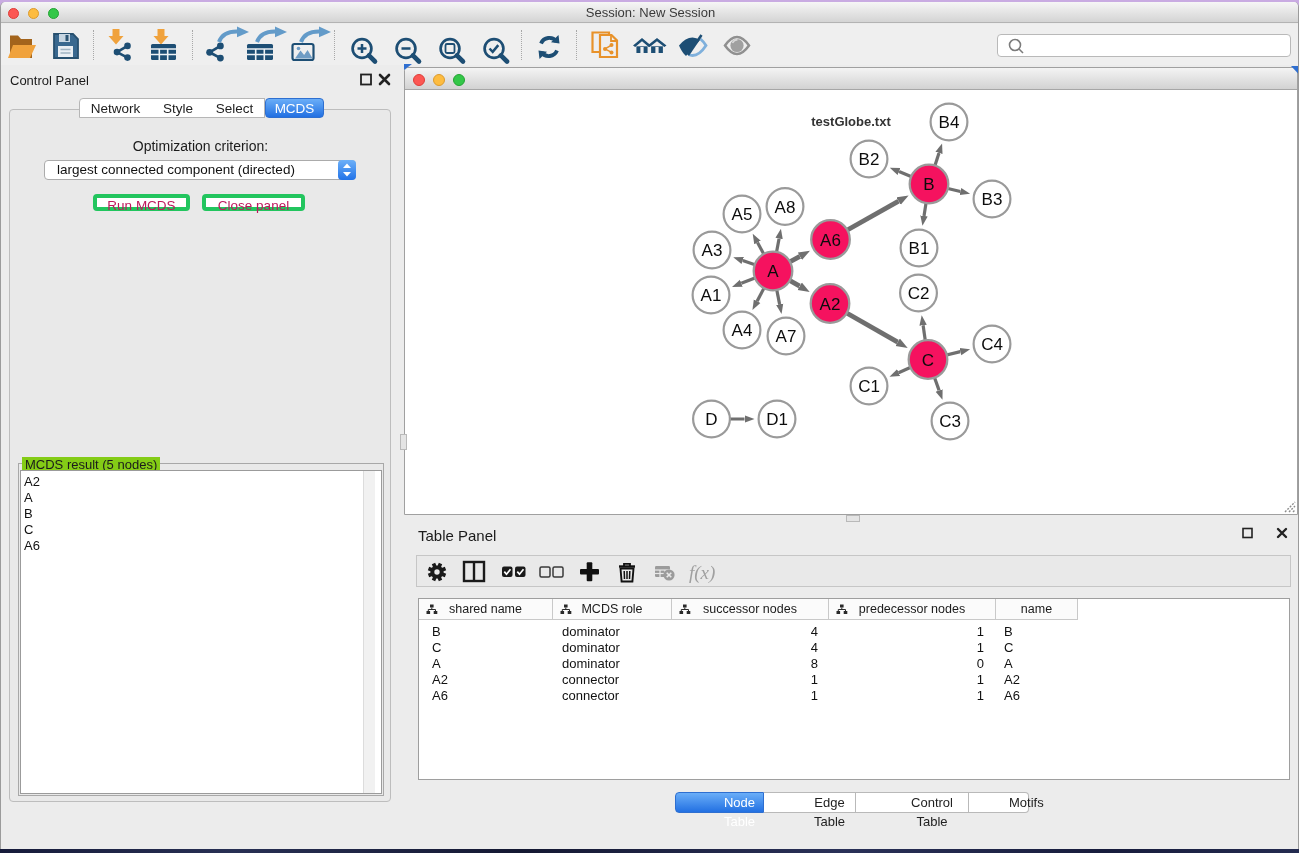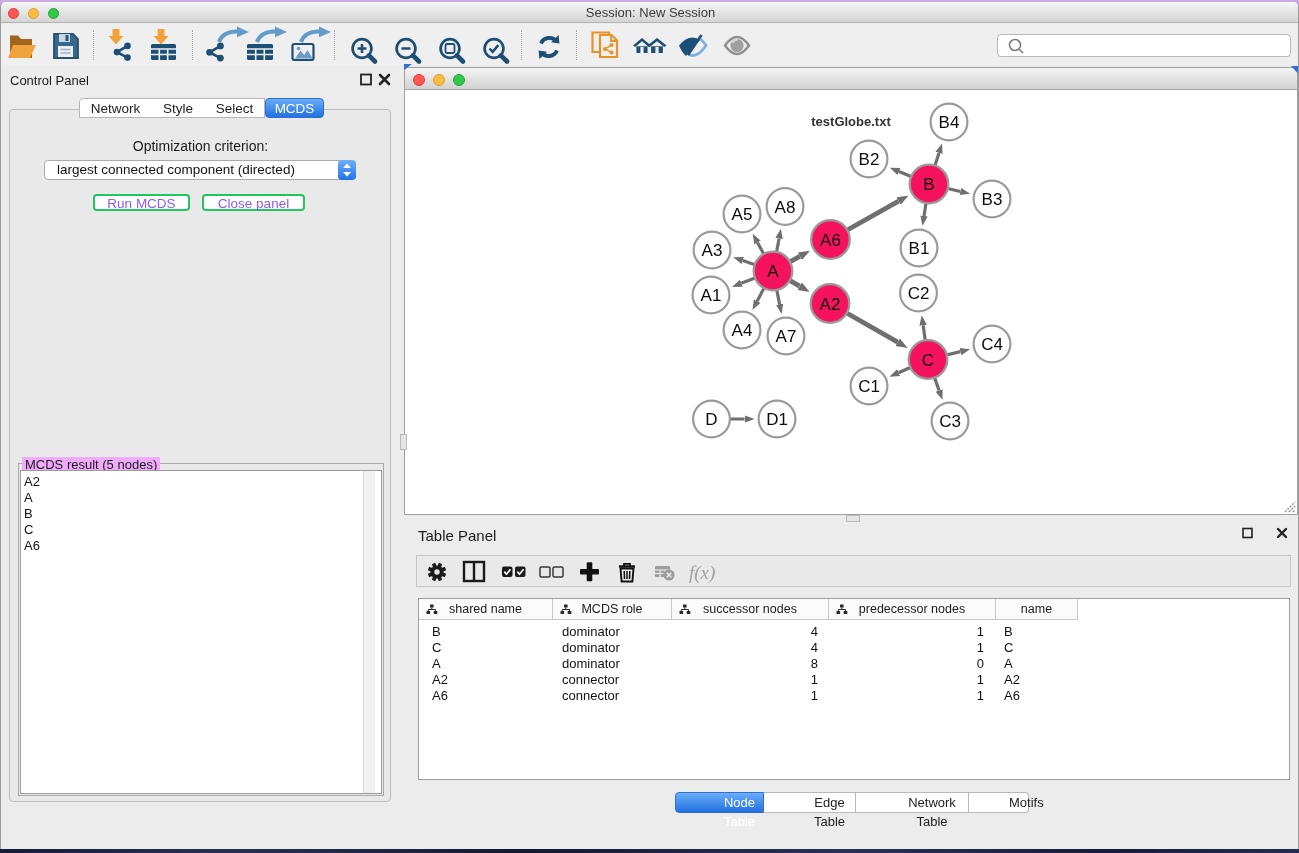--- a/index.html
+++ b/index.html
@@ -17,23 +17,23 @@
 .sep { position:absolute; top:6px; height:30px; width:0; border-left:1px dotted #a8a8a8; }
 #searchbox { position:absolute; left:996px; top:10px; width:294px; height:23px; background:#fff; border:1px solid #b9b9b9; border-radius:4px; }
 
 #cp-title { left:9px; top:71px; font-size:13px; color:#1b1b1b; }
 #cp-box { left:8px; top:107px; width:382px; height:693px; background:#e9e9e9; border:1px solid #bdbdbd; border-radius:4px; }
 .tab { position:absolute; top:96px; height:20px; background:#fff; border:1px solid #b6b6b6; font-size:13.5px; color:#222; text-align:center; line-height:19px; }
 .tabsel { background:linear-gradient(#6aaef8,#2270e2); color:#fff; border:1px solid #2e6fd0; border-radius:4px; }
 #opt-label { left:0px; top:136px; width:399px; text-align:center; font-size:14px; color:#1b1b1b; }
 #combo { left:43px; top:158px; width:312px; height:20px; background:#fff; border:1px solid #ababab; border-radius:4px; font-size:13.5px; color:#111; line-height:18px; padding-left:12px; }
 #combo-btn { left:337px; top:158px; width:18px; height:20px; background:linear-gradient(#6db0f8,#2273e8); border-radius:4px; }
-.btn { position:absolute; top:192px; height:17px; background:#fff; border:2px solid #22c55e; border-radius:4px; font-size:13.5px; color:#8b5cf6; text-align:center; line-height:15px; }
+.btn { position:absolute; top:192px; height:17px; background:#fff; border:4px solid #22c55e; border-radius:4px; font-size:13.5px; color:#be185d; text-align:center; line-height:15px; }
 #fieldset { left:17px; top:461px; width:366px; height:333px; border:1px solid #a8a8a8; }
-#legend { left:21px; top:455px; background:#f0abfc; font-size:13px; color:#1b1b1b; padding:0 3px; }
+#legend { left:21px; top:455px; background:#84cc16; font-size:13px; color:#1b1b1b; padding:0 3px; }
 #mlist { left:19px; top:468px; width:362px; height:324px; background:#fff; border:1px solid #9b9b9b; font-size:13px; color:#111; line-height:16px; padding:3px 0 0 3px; }
 #mscroll { left:362px; top:469px; width:12px; height:322px; background:#f1f1f1; border-left:1px solid #dcdcdc; }
 
 #frame { left:403px; top:65px; width:894px; height:448px; background:#fff; border:1px solid #a0a0a0; border-radius:4px 4px 0 0; }
 #frame-tb { position:absolute; left:0; top:0; width:892px; height:22px; background:linear-gradient(#f4f4f4,#d2d2d2); border-bottom:1px solid #a6a6a6; border-radius:4px 4px 0 0; }
 #frame-title { position:absolute; left:0; right:0; top:3px; text-align:center; font-size:13px; font-weight:bold; color:#333;margin-top:43px; }
 
 #tp-title { left:417px; top:525px; font-size:15px; color:#1b1b1b; }
 #tp-toolbar { left:415px; top:553px; width:875px; height:32px; background:#e9e9e9; border:1px solid #c6c6c6; }
 #ntable { left:417px; top:596px; width:872px; height:182px; background:#fff; border:1px solid #9e9e9e; }
@@ -367,16 +367,16 @@
       <div class="td" style="left:410px;top:73px;width:155px;text-align:right;">1</div>
       <div class="td" style="left:585px;top:73px;">A2</div>
       <div class="td" style="left:13px;top:89px;">A6</div>
       <div class="td" style="left:143px;top:89px;">connector</div>
       <div class="td" style="left:253px;top:89px;width:146px;text-align:right;">1</div>
       <div class="td" style="left:410px;top:89px;width:155px;text-align:right;">1</div>
       <div class="td" style="left:585px;top:89px;">A6</div>
   </div>
   <div class="btab" style="left:674px;width:89px;border-radius:4px 0 0 4px;background:linear-gradient(#6aaef8,#2270e2);color:#fff;border:1px solid #2e6fd0;">Node Table</div>
   <div class="btab" style="left:763px;width:92px;border-left:none;">Edge Table</div>
-  <div class="btab" style="left:855px;width:113px;border-left:none;">Network Table</div>
+  <div class="btab" style="left:855px;width:113px;border-left:none;">Control Table</div>
   <div class="btab" style="left:968px;width:60px;border-radius:0 4px 4px 0;border-left:none;">Motifs</div>
 
 </div>
 
 </body></html>

